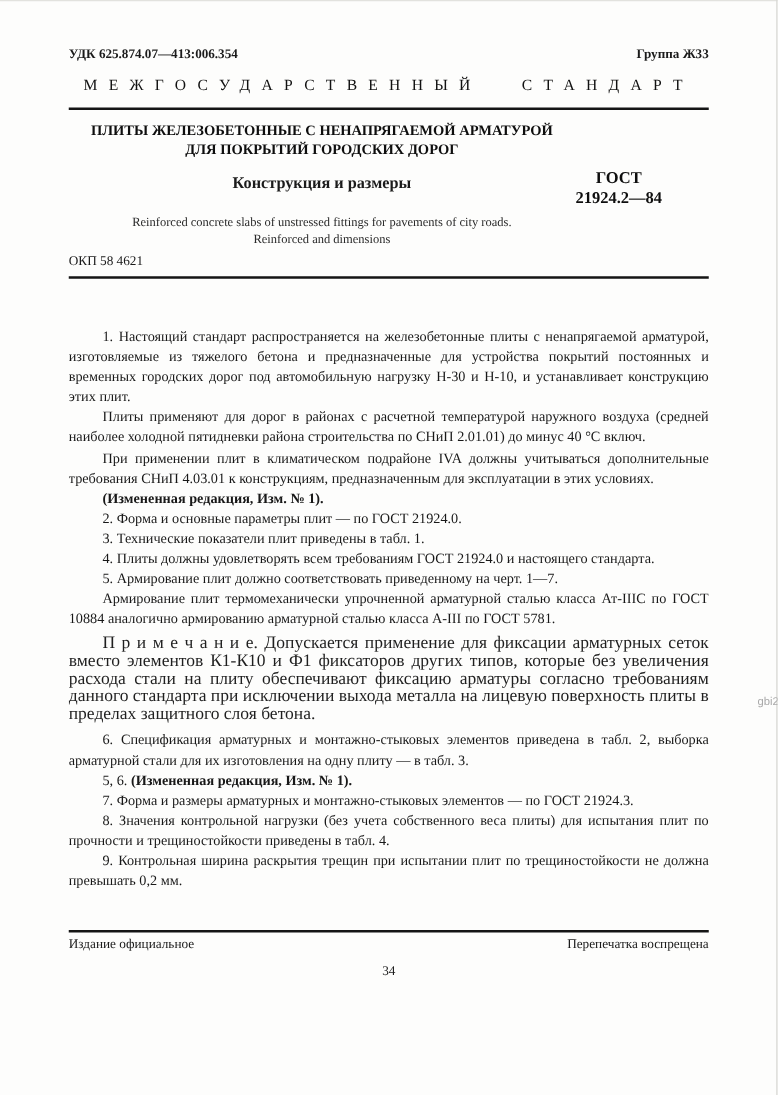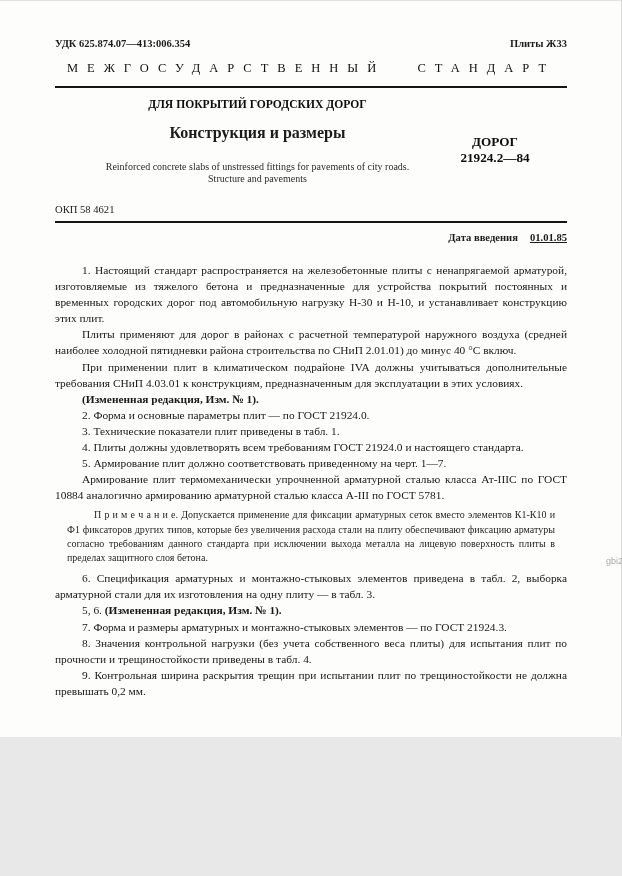--- a/index.html
+++ b/index.html
@@ -1,100 +1,98 @@
 <!DOCTYPE html>
 <html><head>
 <meta charset="utf-8">
 <style>
   html,body { margin:0; padding:0; }
   body { width:622px; height:876px; background:#e8e8e8; }
   .page {
-    position:relative; width:622px; height:737px;
+    position:relative; width:622px; height:876px;
     background:#fdfdfc; overflow:hidden;
     font-family:"Liberation Serif", serif; color:#1b1b1b;
     box-shadow: inset -1px 0 0 #d8d8d4, inset 0 1px 0 #e2e2de;
   }
   .abs { position:absolute; }
   .content-x { left:55px; width:512px; }
 
   
   .udk-row { top:38px; display:flex; justify-content:space-between;
              font-weight:bold; font-size:10.5px; }
   .std-type { top:61px; text-align:center; font-weight:normal; font-size:12.5px;
               letter-spacing:9px; word-spacing:20px; white-space:nowrap; color:#111; }
   .rule { background:#151515; }
   .rule-thick { top:86px; height:2.4px; }
   .rule-okp { top:221px; height:1.6px; }
   .rule-footer { top:744px; height:1.6px; }
 
   .title-block { top:98px; height:100px; }
   .left-col { position:absolute; left:0; top:0; width:405px; text-align:center; }
   .doc-title { font-weight:bold; font-size:11.6px; line-height:14.6px; color:#0e0e0e; }
-  .subtitle { margin-top:11px; font-weight:bold; font-size:16px; }
+  .subtitle { margin-top:11px; font-weight:bold; font-size:13px; }
   .title-en { margin-top:19px; font-size:10px; line-height:12.8px; color:#2a2a2a; }
   .designation { position:absolute; right:12px; top:36px; width:120px; text-align:center;
                  font-weight:bold; font-size:13.2px; line-height:15.5px; color:#0e0e0e; }
 
   .okp { top:204px; font-size:10.6px; }
   .date-line { top:232px; text-align:right; font-weight:bold; font-size:10.6px; }
   .date-val { text-decoration:underline; margin-left:12px; }
 
   
   .body-text { top:262px; height:478px; overflow:hidden;
                font-size:11.4px; line-height:16.1px; text-align:justify; color:#181818; }
   .body-text p { margin:0; text-indent:27px; }
   .bold { font-weight:bold; }
-  .note { font-size:10px; line-height:14.2px; margin:5px 12px !important; color:#1f1f1f; }
+  .note { font-size:14px; line-height:14.2px; margin:5px 0 !important; color:#1f1f1f; }
 
   
   .footer-row { top:750px; display:flex; justify-content:space-between;
                 font-weight:normal; font-size:10.6px; }
   .page-number { top:772px; text-align:center; font-size:10.6px; }
 
   .watermark { left:583px; top:556px; font-size:9px; color:#a9a9a9;
                font-family:"Liberation Sans", sans-serif;margin-left:23px; }
 </style>
 </head>
 <body>
 
 <div class="page">
 
   <div class="abs content-x udk-row">
     <span>УДК 625.874.07—413:006.354</span>
-    <span>Плиты Ж33</span>
+    <span>Группа Ж33</span>
   </div>
 
   <div class="abs content-x std-type">МЕЖГОСУДАРСТВЕННЫЙ СТАНДАРТ</div>
 
   <div class="abs content-x rule rule-thick"></div>
 
   <div class="abs content-x title-block">
     <div class="left-col">
       <div class="doc-title">
+        <div>ПЛИТЫ ЖЕЛЕЗОБЕТОННЫЕ С НЕНАПРЯГАЕМОЙ АРМАТУРОЙ</div>
         <div>ДЛЯ ПОКРЫТИЙ ГОРОДСКИХ ДОРОГ</div>
       </div>
       <div class="subtitle">Конструкция и размеры</div>
       <div class="title-en">
         <div>Reinforced concrete slabs of unstressed fittings for pavements of city roads.</div>
-        <div>Structure and pavements</div>
+        <div>Reinforced and dimensions</div>
       </div>
     </div>
     <div class="designation">
-      <div>ДОРОГ</div>
+      <div>ГОСТ</div>
       <div>21924.2—84</div>
     </div>
   </div>
 
   <div class="abs content-x okp">ОКП 58 4621</div>
 
   <div class="abs content-x rule rule-okp"></div>
 
-  <div class="abs content-x date-line">
-    <span>Дата введения</span><span class="date-val">01.01.85</span>
-  </div>
 
   <div class="abs content-x body-text">
     <p>1. Настоящий стандарт распространяется на железобетонные плиты с ненапрягаемой арматурой, изготовляемые из тяжелого бетона и предназначенные для устройства покрытий постоянных и временных городских дорог под автомобильную нагрузку Н-30 и Н-10, и устанавливает конструкцию этих плит.</p>
     <p>Плиты применяют для дорог в районах с расчетной температурой наружного воздуха (средней наиболее холодной пятидневки района строительства по СНиП 2.01.01) до минус 40 °С включ.</p>
     <p>При применении плит в климатическом подрайоне IVA должны учитываться дополнительные требования СНиП 4.03.01 к конструкциям, предназначенным для эксплуатации в этих условиях.</p>
     <p class="bold">(Измененная редакция, Изм. № 1).</p>
     <p>2. Форма и основные параметры плит — по ГОСТ 21924.0.</p>
     <p>3. Технические показатели плит приведены в табл. 1.</p>
     <p>4. Плиты должны удовлетворять всем требованиям ГОСТ 21924.0 и настоящего стандарта.</p>
     <p>5. Армирование плит должно соответствовать приведенному на черт. 1—7.</p>

